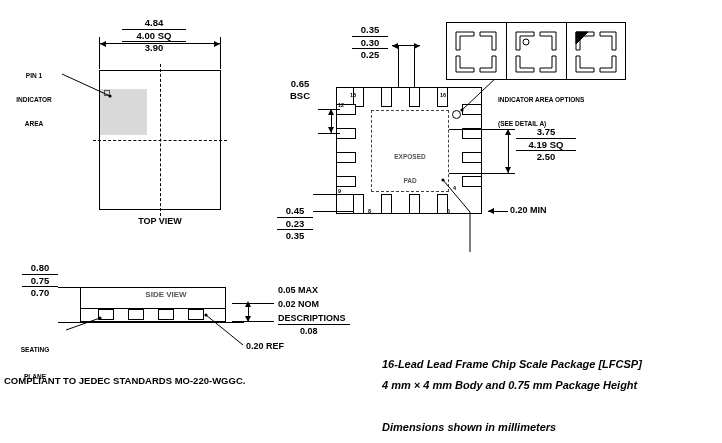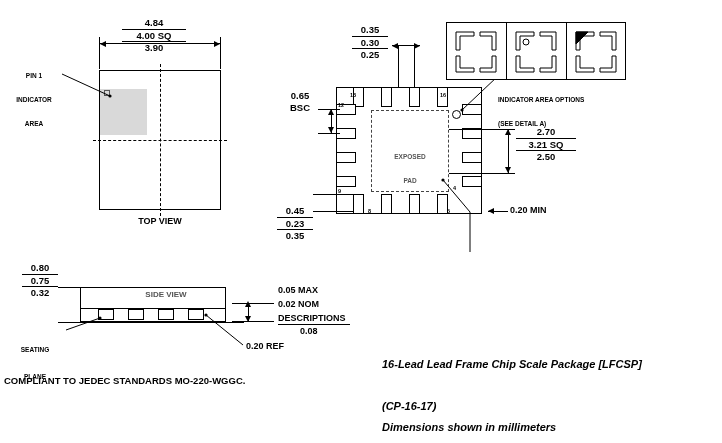--- a/index.html
+++ b/index.html
@@ -112,41 +112,41 @@
 
   <div class="abs lbl tiny2" style="left:338px;top:100px;">12</div>
   <div class="abs lbl tiny2" style="left:350px;top:90px;">13</div>
   <div class="abs lbl tiny2" style="left:440px;top:90px;">16</div>
   <div class="abs lbl tiny2" style="left:338px;top:186px;">9</div>
   <div class="abs lbl tiny2" style="left:453px;top:183px;">4</div>
   <div class="abs lbl tiny2" style="left:368px;top:206px;">8</div>
   <div class="abs lbl tiny2" style="left:447px;top:206px;">5</div>
 
 
-  <div class="abs dimstack" style="left:283px;top:90px;width:34px;">
+  <div class="abs dimstack" style="left:283px;top:78px;width:34px;">
     <div>0.65</div>
     <div>BSC</div>
   </div>
   <div class="vline" style="left:331px;top:109px;height:24px;"></div>
   <div class="arrow-u" style="left:328px;top:109px;"></div>
   <div class="arrow-d" style="left:328px;top:127px;"></div>
   <div class="hline" style="left:318px;top:109px;width:22px;"></div>
   <div class="hline" style="left:318px;top:133px;width:22px;"></div>
 
   <div class="abs dimstack" style="left:277px;top:205px;width:36px;">
     <div class="top">0.45</div>
     <div class="mid">0.23</div>
     <div>0.35</div>
   </div>
   <div class="hline" style="left:313px;top:211px;width:40px;"></div>
   <div class="hline" style="left:313px;top:194px;width:40px;"></div>
 
   <div class="abs dimstack" style="left:516px;top:126px;width:60px;">
-    <div class="top">2.70</div>
-    <div class="mid">3.21 SQ</div>
+    <div class="top">3.75</div>
+    <div class="mid">4.19 SQ</div>
     <div>2.50</div>
   </div>
   <div class="hline" style="left:449px;top:129px;width:66px;"></div>
   <div class="hline" style="left:449px;top:173px;width:66px;"></div>
   <div class="vline" style="left:508px;top:129px;height:44px;"></div>
   <div class="arrow-u" style="left:505px;top:129px;"></div>
   <div class="arrow-d" style="left:505px;top:167px;"></div>
 
   <div class="abs lbl" style="left:510px;top:205px;">0.20 MIN</div>
   <div class="hline" style="left:488px;top:211px;width:20px;"></div>
@@ -193,21 +193,21 @@
     <path d="M10 10 L28 10 L28 14 L14 14 L14 28 L10 28 Z" fill="none" stroke="#000" stroke-width="1"></path>
     <path d="M10 34 L14 34 L14 46 L28 46 L28 50 L10 50 Z" fill="none" stroke="#000" stroke-width="1"></path>
     <path d="M34 10 L50 10 L50 28 L46 28 L46 14 L34 14 Z" fill="none" stroke="#000" stroke-width="1"></path>
     <path d="M46 34 L50 34 L50 50 L34 50 L34 46 L46 46 Z" fill="none" stroke="#000" stroke-width="1"></path>
     <path d="M10 10 L22 10 L10 22 Z" fill="#000" stroke="#000" stroke-width="1"></path>
   </svg>
 
   <div class="abs dimstack" style="left:22px;top:262px;width:36px;">
     <div class="top">0.80</div>
     <div class="mid">0.75</div>
-    <div>0.32</div>
+    <div>0.70</div>
   </div>
   <div class="hline" style="left:58px;top:287px;width:22px;"></div>
   <div class="hline" style="left:58px;top:322px;width:22px;"></div>
 
   <div class="box" style="left:80px;top:287px;width:146px;height:35px;"></div>
   <div class="hline" style="left:81px;top:308px;width:144px;"></div>
   <div class="abs lbl small center" style="left:80px;top:289px;width:172px;color:#555;">SIDE VIEW</div>
 
   <div class="pad" style="left:98px;top:309px;width:16px;height:11px;"></div>
   <div class="pad" style="left:128px;top:309px;width:16px;height:11px;"></div>
@@ -238,16 +238,16 @@
   <div class="arrow-d" style="left:245px;top:316px;"></div>
   <div class="hline" style="left:232px;top:303px;width:42px;"></div>
   <div class="hline" style="left:232px;top:321px;width:42px;"></div>
 
   <div class="abs lbl" style="left:246px;top:341px;">0.20 REF</div>
 
 
   <div class="abs footnote" style="left:4px;top:375px;width:330px;">COMPLIANT TO JEDEC STANDARDS MO-220-WGGC.</div>
 
   <div class="abs italic right" style="left:382px;top:358px;width:336px;">16-Lead Lead Frame Chip Scale Package [LFCSP]</div>
-  <div class="abs italic right" style="left:382px;top:400px;width:336px;">(CP-16-17)</div>
+  <div class="abs italic right" style="left:382px;top:379px;width:336px;">4 mm × 4 mm Body and 0.75 mm Package Height</div>
   <div class="abs italic right" style="left:382px;top:421px;width:336px;">Dimensions shown in millimeters</div>
 
 </div>
 
 </body></html>

